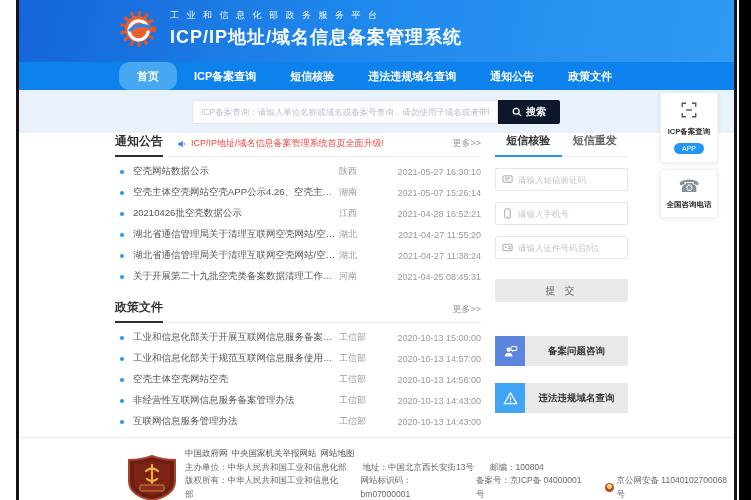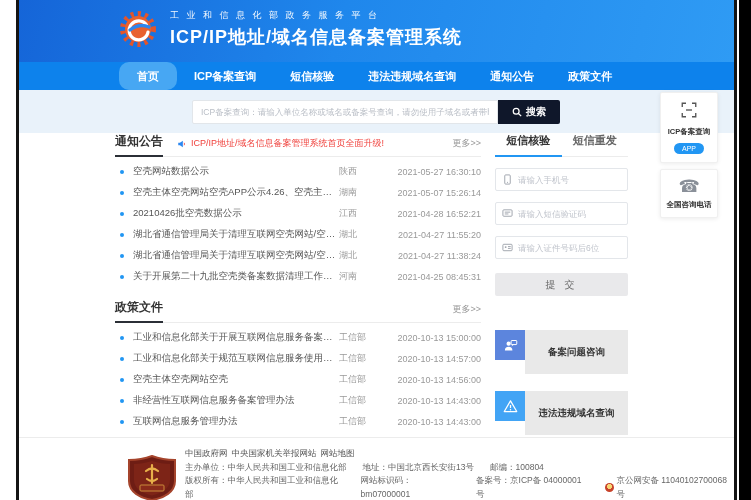--- a/index.html
+++ b/index.html
@@ -59,24 +59,24 @@
   .right-col { position:absolute; left:476px; top:133px; width:133px; }
   .tabs { display:flex; border-bottom:1px solid #ececec; height:24px; }
   .tab { flex:1; text-align:center; font-size:11px; font-weight:bold; color:#666;
     padding-bottom:6px; cursor:pointer; }
   .tab.active { color:#333; border-bottom:2px solid #2196f3; margin-bottom:-1px; }
   .field { display:flex; align-items:center; height:23px; border:1px solid #e3e6ea; border-radius:2px;
     margin-top:11px; background:#fff; padding:0 6px; gap:5px; }
   .field svg { flex:none; }
   .field input { border:none; outline:none; width:100%; font-size:8.5px; color:#444; background:transparent; }
   .field input::placeholder { color:#c0c4cc; }
-  .submit-btn { width:100%; height:23px; margin-top:14px; background:#e9e9eb; border:none;
+  .submit-btn { width:100%; height:23px; margin-top:20px; background:#e9e9eb; border:none;
     border-radius:2px; color:#666; font-size:10px; letter-spacing:3px; cursor:pointer; }
 
-  .promo { display:flex; height:44px; margin-top:0; cursor:pointer; }
+  .promo { display:flex; height:30px; margin-top:0; cursor:pointer; }
   .promo-1 { margin-top:34px; }
   .promo-2 { margin-top:17px; }
   .promo-icon { width:30px; height:30px; display:flex; align-items:center; justify-content:center; flex:none; }
   .promo-icon.consult { background:#5c85dd; }
   .promo-icon.illegal { background:#42a4f5; }
   .promo-label { flex:1; background:#e9e9e9; display:flex; align-items:center; justify-content:center;
     font-size:9.5px; font-weight:bold; color:#333; }
 
   
   .float-col { position:absolute; left:641px; top:92px; width:58px; }
@@ -238,32 +238,32 @@
     </div>
   </div>
 
   <div class="right-col">
     <div class="tabs">
       <div class="tab active">短信核验</div>
       <div class="tab">短信重发</div>
     </div>
     <div class="field">
       <svg width="11" height="11" viewBox="0 0 24 24">
-        <rect x="6" y="2" width="12" height="20" rx="2" fill="none" stroke="#9aa0a8" stroke-width="2"></rect>
-        <circle cx="12" cy="18" r="1.3" fill="#9aa0a8"></circle>
-      </svg>
-      <input placeholder="请输入手机号" style="">
-    </div>
-    <div class="field">
-      <svg width="11" height="11" viewBox="0 0 24 24">
         <rect x="2" y="4" width="20" height="14" rx="2" fill="none" stroke="#9aa0a8" stroke-width="2"></rect>
         <line x1="6" y1="9" x2="18" y2="9" stroke="#9aa0a8" stroke-width="2"></line>
         <line x1="6" y1="13" x2="14" y2="13" stroke="#9aa0a8" stroke-width="2"></line>
       </svg>
       <input placeholder="请输入短信验证码" style="">
+    </div>
+    <div class="field">
+      <svg width="11" height="11" viewBox="0 0 24 24">
+        <rect x="6" y="2" width="12" height="20" rx="2" fill="none" stroke="#9aa0a8" stroke-width="2"></rect>
+        <circle cx="12" cy="18" r="1.3" fill="#9aa0a8"></circle>
+      </svg>
+      <input placeholder="请输入手机号" style="">
     </div>
     <div class="field">
       <svg width="11" height="11" viewBox="0 0 24 24">
         <rect x="2" y="5" width="20" height="14" rx="2" fill="none" stroke="#9aa0a8" stroke-width="2"></rect>
         <circle cx="8" cy="11" r="2" fill="#9aa0a8"></circle>
         <line x1="13" y1="10" x2="19" y2="10" stroke="#9aa0a8" stroke-width="2"></line>
         <line x1="13" y1="14" x2="19" y2="14" stroke="#9aa0a8" stroke-width="2"></line>
       </svg>
       <input placeholder="请输入证件号码后6位" style="">
     </div>

